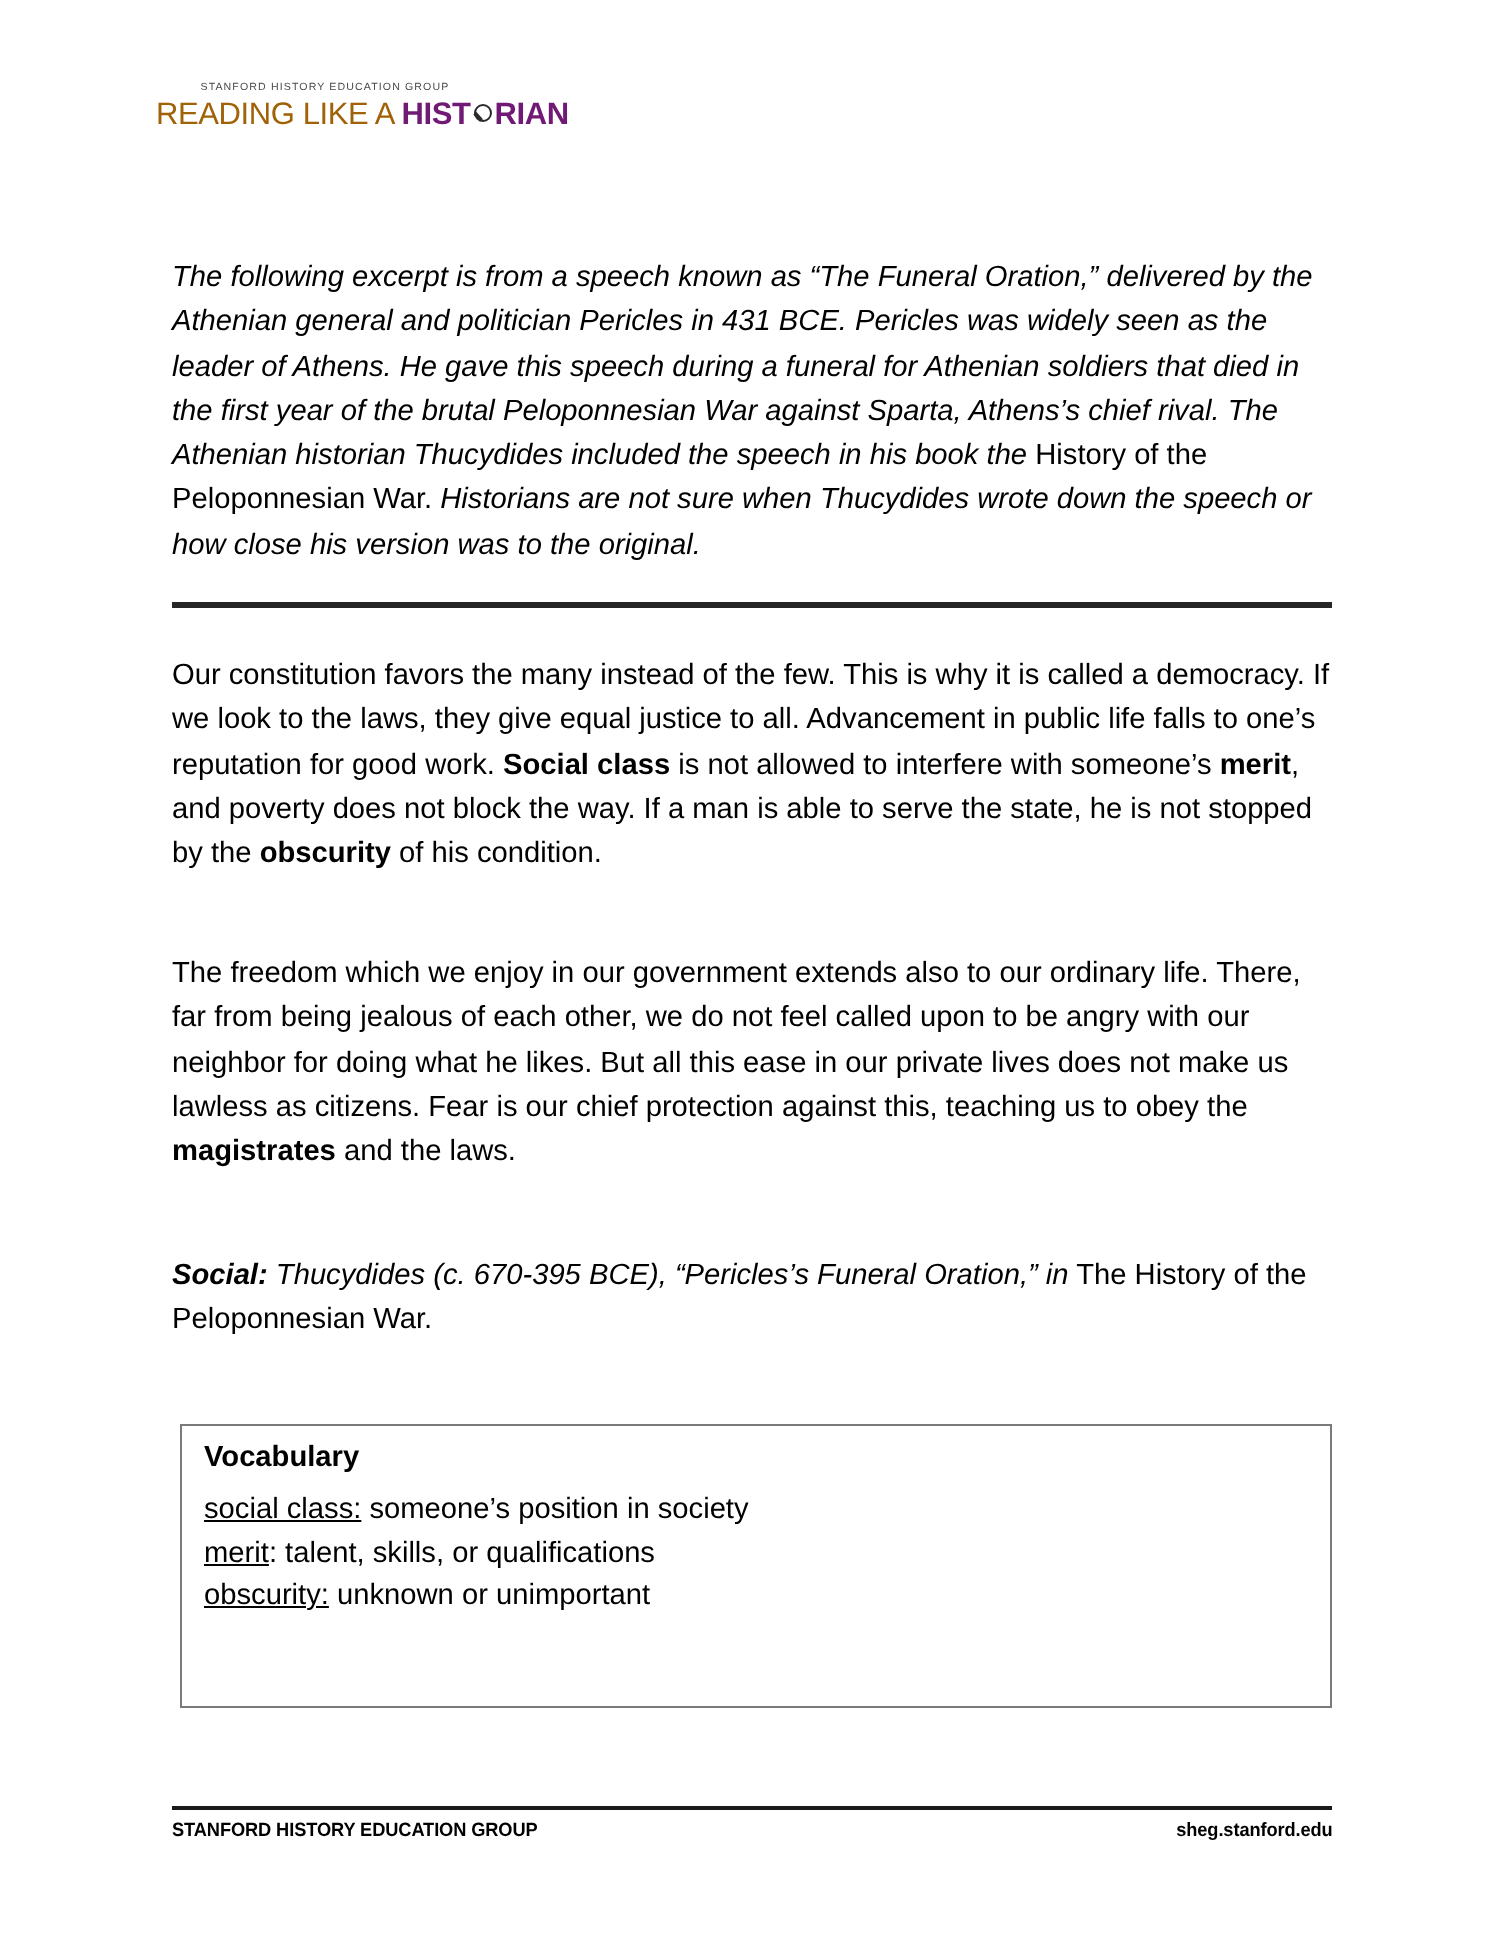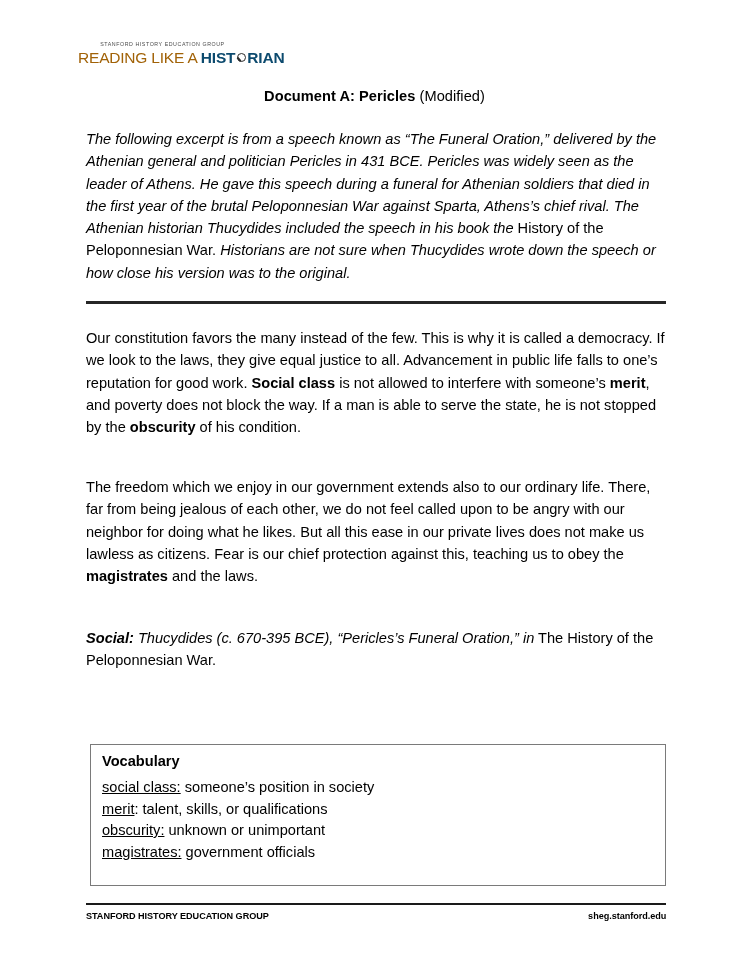--- a/index.html
+++ b/index.html
@@ -45,21 +45,21 @@
   .logo-main {
     font-size: 15.5px;
     font-weight: 400;
     letter-spacing: -0.2px;
     white-space: nowrap;
     margin-top: 2px;
     font-family: "Liberation Sans", sans-serif;
     position: relative;
   }
   .logo-black { color: #a16207; }
-  .logo-red { color: #0c4a6e; font-weight: 700; }
+  .logo-red { color: #701a75; font-weight: 700; }
   .mag-wrap {
     display: inline-block;
     position: relative;
     width: 12px;
     height: 13px;
     vertical-align: -2px;
   }
   .mag-glass {
     position: absolute;
     left: 1.5px;
@@ -143,21 +143,20 @@
   
   .vocab-box {
     position: absolute;
     left: 90px;
     top: 712px;
     width: 576px;
     height: 142px;
     border: 1px solid #7a7a7a;
     box-sizing: border-box;
     background: #ffffff;
-    margin-top: 32px;
   }
   .vocab-title {
     position: absolute;
     left: 11px;
     top: 8px;
     font-size: 14.6px;
     font-weight: 700;
   }
   .vocab-list {
     position: absolute;
@@ -197,39 +196,37 @@
 </head>
 <body>
 
 <div class="page">
 
   <div class="logo">
     <div class="logo-top">STANFORD HISTORY EDUCATION GROUP</div>
     <div class="logo-main"><span class="logo-black">READING LIKE A </span><span class="logo-red">HIST</span><span class="mag-wrap"><span class="mag-glass"></span><span class="mag-handle"></span></span><span class="logo-red">RIAN</span></div>
   </div>
 
-  <div class="doc-title"><span class="t-bold">Document A: Pericles</span><span class="t-reg"> (Modified)</span></div>
 
   <div class="col intro"><span>The following excerpt is from a speech known as “The Funeral Oration,” delivered by the Athenian general and politician Pericles in 431 BCE. Pericles was widely seen as the leader of Athens. He gave this speech during a funeral for Athenian soldiers that died in the first year of the brutal Peloponnesian War against Sparta, Athens’s chief rival. The Athenian historian Thucydides included the speech in his book the </span><span class="upright">History of the Peloponnesian War.</span><span> Historians are not sure when Thucydides wrote down the speech or how close his version was to the original.</span></div>
 
   <div class="rule-thick"></div>
 
   <div class="col body-p1 bodytext"><span>Our constitution favors the many instead of the few. This is why it is called a democracy. If we look to the laws, they give equal justice to all. Advancement in public life falls to one’s reputation for good work. </span><b>Social class</b><span> is not allowed to interfere with someone’s </span><b>merit</b><span>, and poverty does not block the way. If a man is able to serve the state, he is not stopped by the </span><b>obscurity</b><span> of his condition.</span></div>
 
   <div class="col body-p2 bodytext"><span>The freedom which we enjoy in our government extends also to our ordinary life. There, far from being jealous of each other, we do not feel called upon to be angry with our neighbor for doing what he likes. But all this ease in our private lives does not make us lawless as citizens. Fear is our chief protection against this, teaching us to obey the </span><b>magistrates</b><span> and the laws.</span></div>
 
   <div class="col source"><span class="s-label">Social:</span><span class="s-ital"> Thucydides (c. 670-395 BCE), “Pericles’s Funeral Oration,” in</span><span class="s-up"> The History of the Peloponnesian War.</span></div>
 
   <div class="vocab-box">
     <div class="vocab-title">Vocabulary</div>
     <div class="vocab-list">
       <div class="vocab-row"><span class="vocab-term">social class:</span><span> someone’s position in society</span></div>
       <div class="vocab-row"><span class="vocab-term">merit</span><span>: talent, skills, or qualifications</span></div>
       <div class="vocab-row"><span class="vocab-term">obscurity:</span><span> unknown or unimportant</span></div>
-      <div class="vocab-row"><span class="vocab-term">magistrates:</span><span> government officials</span></div>
     </div>
   </div>
 
   <div class="footer-rule"></div>
   <div class="footer">
     <div class="footer-left">STANFORD HISTORY EDUCATION GROUP</div>
     <div class="footer-right">sheg.stanford.edu</div>
   </div>
 
 </div>

